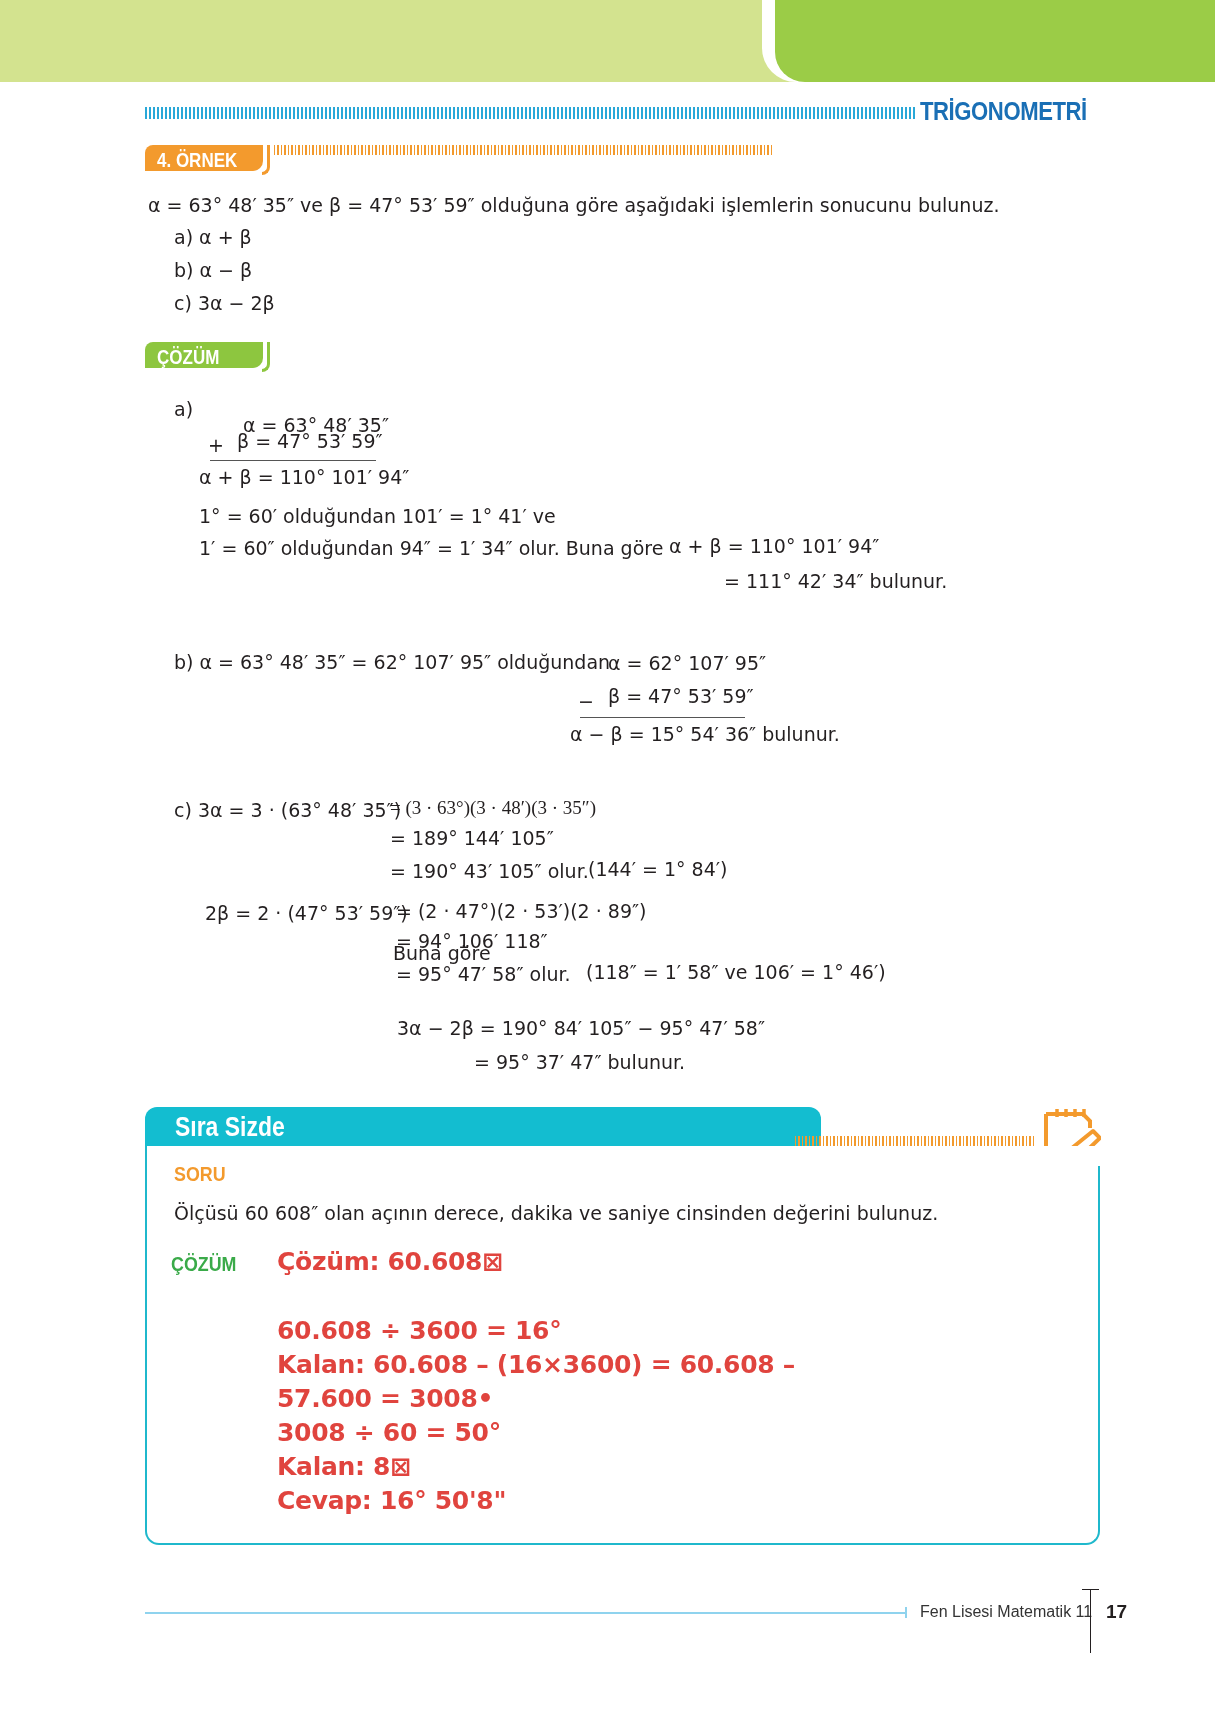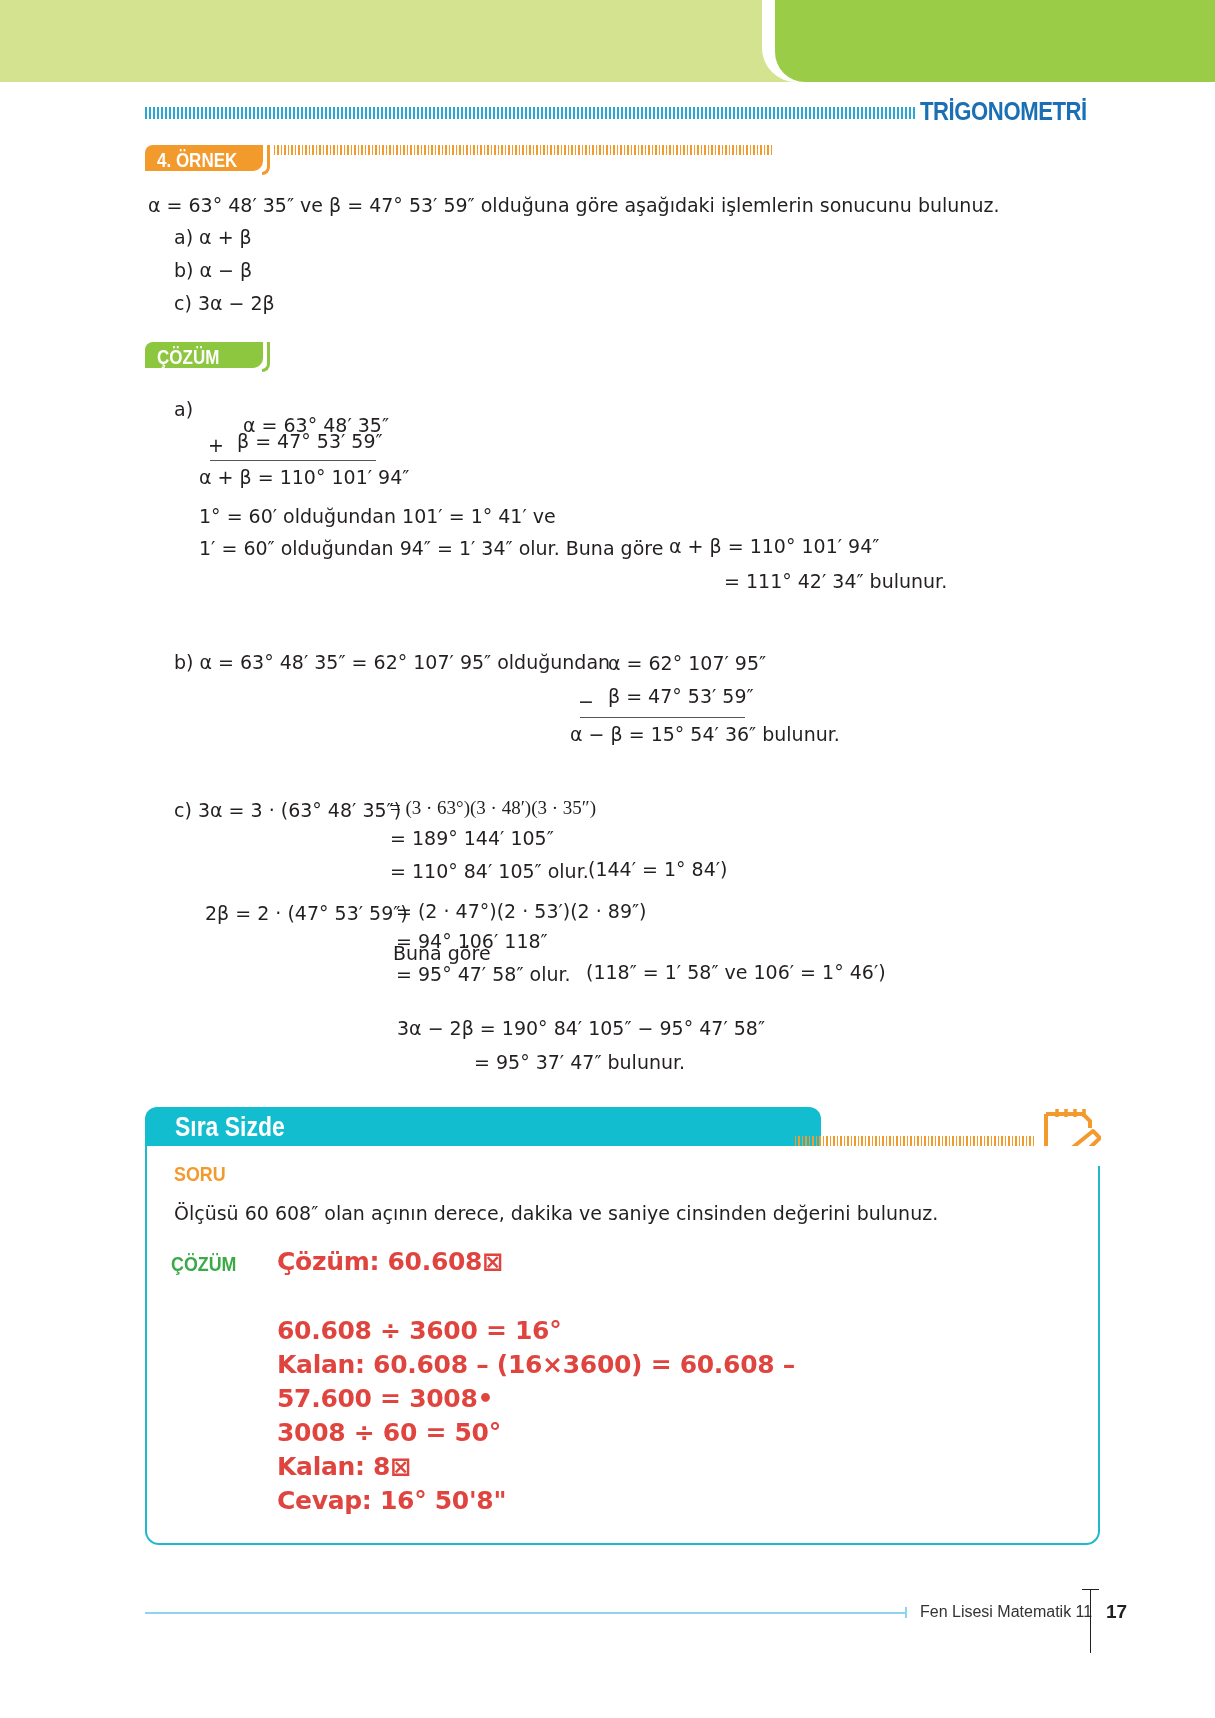--- a/index.html
+++ b/index.html
@@ -85,21 +85,21 @@
 <div class="abs t" style="left:174px; top:651px;">b)  α = 63° 48′ 35″ = 62° 107′ 95″  olduğundan</div>
 <div class="abs t" style="left:608px; top:652px;">α = 62° 107′ 95″</div>
 <div class="abs t" style="left:578px; top:690px;">−</div>
 <div class="abs t" style="left:608px; top:685px;">β = 47° 53′ 59″</div>
 <div class="abs hline" style="left:580px; top:717px; width:165px;"></div>
 <div class="abs t" style="left:570px; top:723px;">α − β = 15° 54′ 36″  bulunur.</div>
 
 <div class="abs t" style="left:174px; top:799px;">c)  3α = 3 · (63° 48′ 35″)</div>
 <div class="abs t" style="left:390px; top:797px;font-family:Liberation Serif, serif;">= (3 · 63°)(3 · 48′)(3 · 35″)</div>
 <div class="abs t" style="left:390px; top:827px;">= 189° 144′ 105″</div>
-<div class="abs t" style="left:390px; top:860px;">= 110° 84′ 105″  olur.</div>
+<div class="abs t" style="left:390px; top:860px;">= 190° 43′ 105″  olur.</div>
 <div class="abs t" style="left:588px; top:858px;">(144′ = 1° 84′)</div>
 <div class="abs t" style="left:205px; top:902px;">2β = 2 · (47° 53′ 59″)</div>
 <div class="abs t" style="left:396px; top:900px;">= (2 · 47°)(2 · 53′)(2 · 89″)</div>
 <div class="abs t" style="left:396px; top:930px;">= 94° 106′ 118″</div>
 <div class="abs t" style="left:396px; top:963px;">= 95° 47′ 58″  olur.</div>
 <div class="abs t" style="left:578px; top:961px;margin-left:8px;">(118″ = 1′ 58″  ve  106′ = 1° 46′)</div>
 <div class="abs t" style="left:393px; top:942px;">Buna göre</div>
 <div class="abs t" style="left:397px; top:1017px;">3α − 2β = 190° 84′ 105″ − 95° 47′ 58″</div>
 <div class="abs t" style="left:474px; top:1051px;">= 95° 37′ 47″  bulunur.</div>
 

